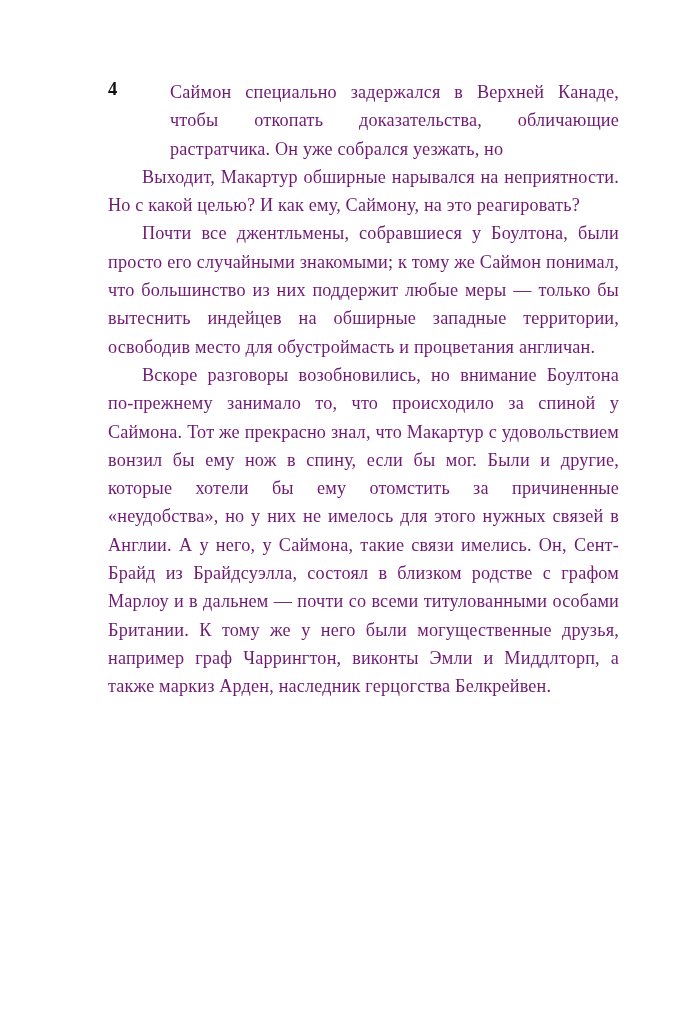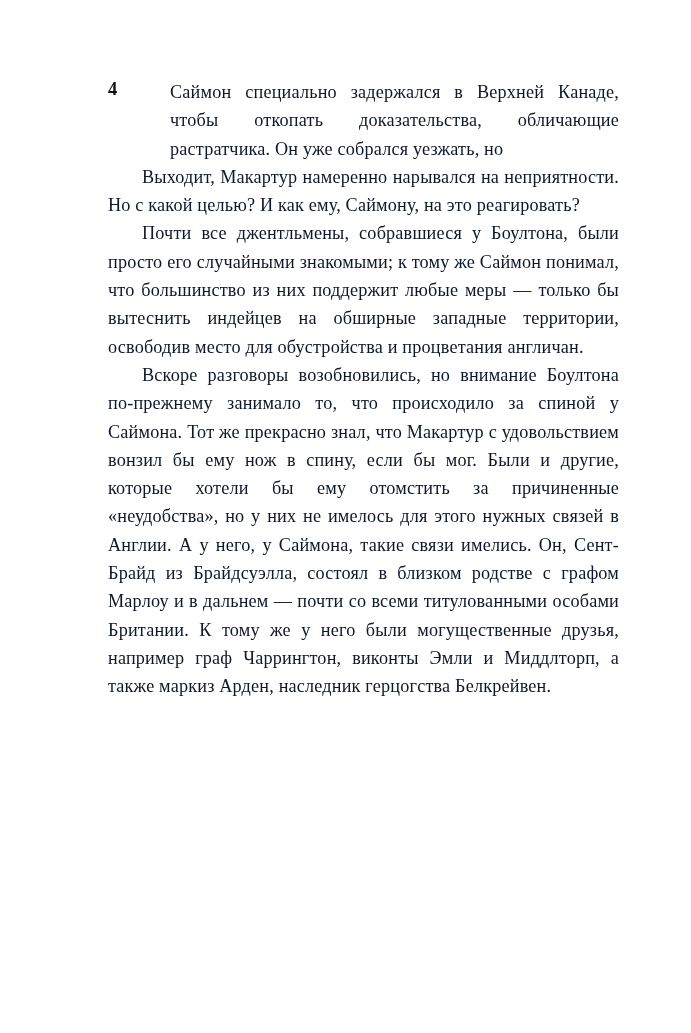--- a/index.html
+++ b/index.html
@@ -29,21 +29,21 @@
     font-weight: bold;
     font-size: 18.5px;
     line-height: 1;
     color: #111111;
   }
   .body-text {
     font-size: 18.2px;
     line-height: 28.3px;
     text-align: justify;
     text-justify: inter-word;
-    color: #0f172a;
+    color: #701a75;
     letter-spacing: 0.01em;
   }
   .para {
     margin: 0;
     text-indent: 34px;
   }
   .first-block {
     
   }
   .first-block .lead {
@@ -65,18 +65,18 @@
 <div class="page">
 
   <div class="page-number">4</div>
 
   <div class="body-text">
 
     <div class="first-block">
       <p class="lead">Саймон специально задержался в Верхней Ка­наде, чтобы откопать доказательства, обличаю­щие растратчика. Он уже собрался уезжать, но</p>
     </div>
 
-    <p class="para">Выходит, Макартур намеренно нарывался на непри­ятности. Но с какой целью? И как ему, Саймону, на это реагировать?</p>
-    <p class="para">Почти все джентльмены, собравшиеся у Боултона, были просто его случайными знакомыми; к тому же Сай­мон понимал, что большинство из них поддержит любые меры — только бы вытеснить индейцев на обширные западные территории, освободив место для обустрой­ства и процветания англичан.</p>
+    <p class="para">Выходит, Макартур обширные нарывался на непри­ятности. Но с какой целью? И как ему, Саймону, на это реагировать?</p>
+    <p class="para">Почти все джентльмены, собравшиеся у Боултона, были просто его случайными знакомыми; к тому же Сай­мон понимал, что большинство из них поддержит любые меры — только бы вытеснить индейцев на обширные западные территории, освободив место для обустрой­масть и процветания англичан.</p>
     <p class="para">Вскоре разговоры возобновились, но внимание Бо­ултона по-прежнему занимало то, что происходило за спиной у Саймона. Тот же прекрасно знал, что Макартур с удовольствием вонзил бы ему нож в спину, если бы мог. Были и другие, которые хотели бы ему отомстить за при­чиненные «неудобства», но у них не имелось для этого нужных связей в Англии. А у него, у Саймона, такие связи имелись. Он, Сент-Брайд из Брайдсуэлла, состоял в близком родстве с графом Марлоу и в дальнем — почти со всеми титулованными особами Британии. К тому же у него были могущественные друзья, например граф Чаррингтон, виконты Эмли и Миддлторп, а также мар­киз Арден, наследник герцогства Белкрейвен.</p>
 
   </div>
 </div>
 
 </body></html>

